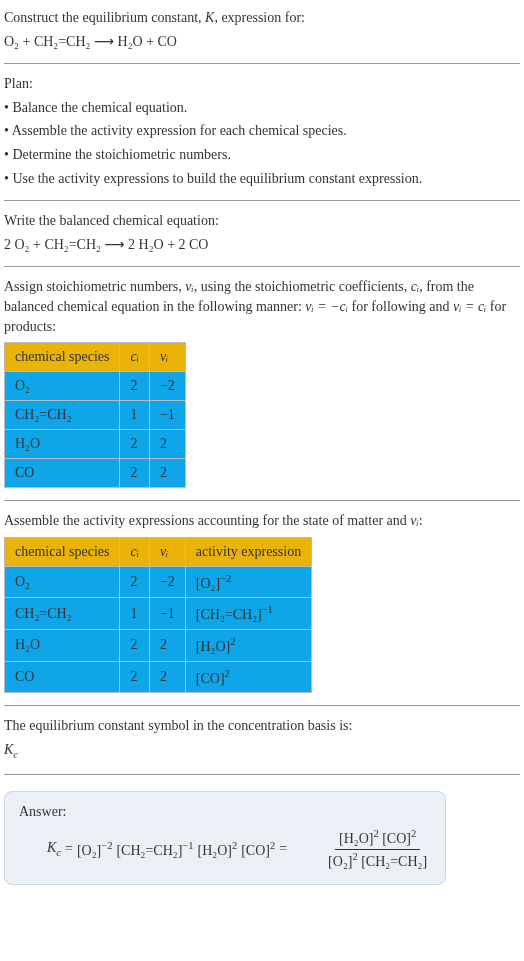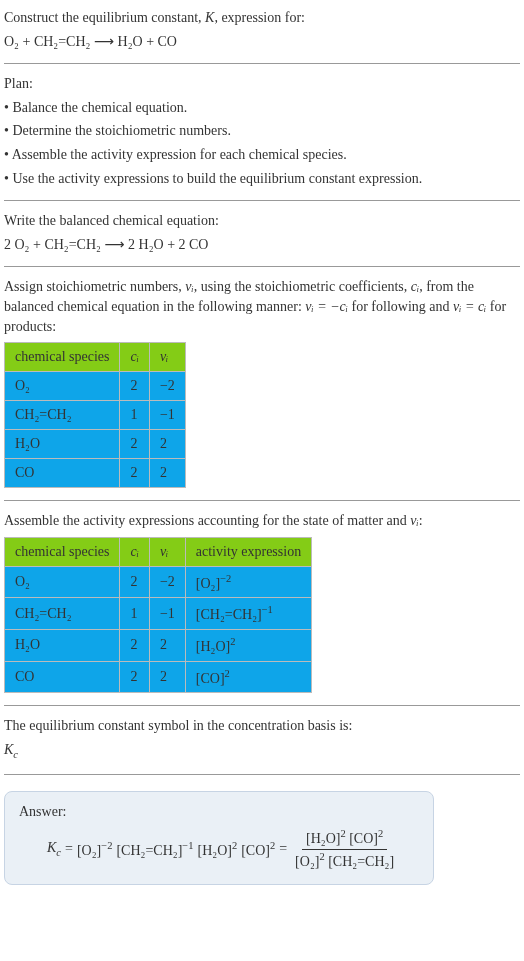--- a/index.html
+++ b/index.html
@@ -21,37 +21,38 @@
   border-collapse: collapse;
   margin: 6px 0;
 }
 td, th {
   border: 1px solid #bbb;
   padding: 6px 10px;
   text-align: left;
   font-weight: normal;
   background: #0ea5e9;
 }
-th { background: #84cc16; }
+th { background: #eab308; }
 .answer-box {
   background: #eaf0f6;
   border: 1px solid #c7d4e4;
   border-radius: 8px;
   padding: 10px 14px 14px 14px;
   margin-top: 6px;
   display: inline-block;
   min-width: 430px;
 }
 .answer-label { margin-bottom: 6px; }
 .formula-row { display: flex; align-items: center; gap: 4px; flex-wrap: nowrap; }
 .frac {
   display: inline-flex;
   flex-direction: column;
   align-items: center;
   vertical-align: middle;
+  margin-left: 33px;
 }
 .frac .num { border-bottom: 1px solid #333; padding: 0 4px 2px 4px; }
 .frac .den { padding: 2px 4px 0 4px; }
 .indent { padding-left: 28px; }
 </style>
 </head>
 <body>
 
 <div class="section">
   <p>
@@ -61,22 +62,22 @@
     <span>O₂ + CH₂=CH₂</span>
     <span>⟶</span>
     <span>H₂O + CO</span>
   </p>
 </div>
 <hr>
 
 <div class="section">
   <p>Plan:</p>
   <p>• Balance the chemical equation.</p>
+  <p>• Assemble the activity expression for each chemical species.</p>
   <p>• Determine the stoichiometric numbers.</p>
-  <p>• Assemble the activity expression for each chemical species.</p>
   <p>• Use the activity expressions to build the equilibrium constant expression.</p>
 </div>
 <hr>
 
 <div class="section">
   <p>Write the balanced chemical equation:</p>
   <p>
     <span>2 O₂ + CH₂=CH₂</span>
     <span>⟶</span>
     <span>2 H₂O + 2 CO</span>

